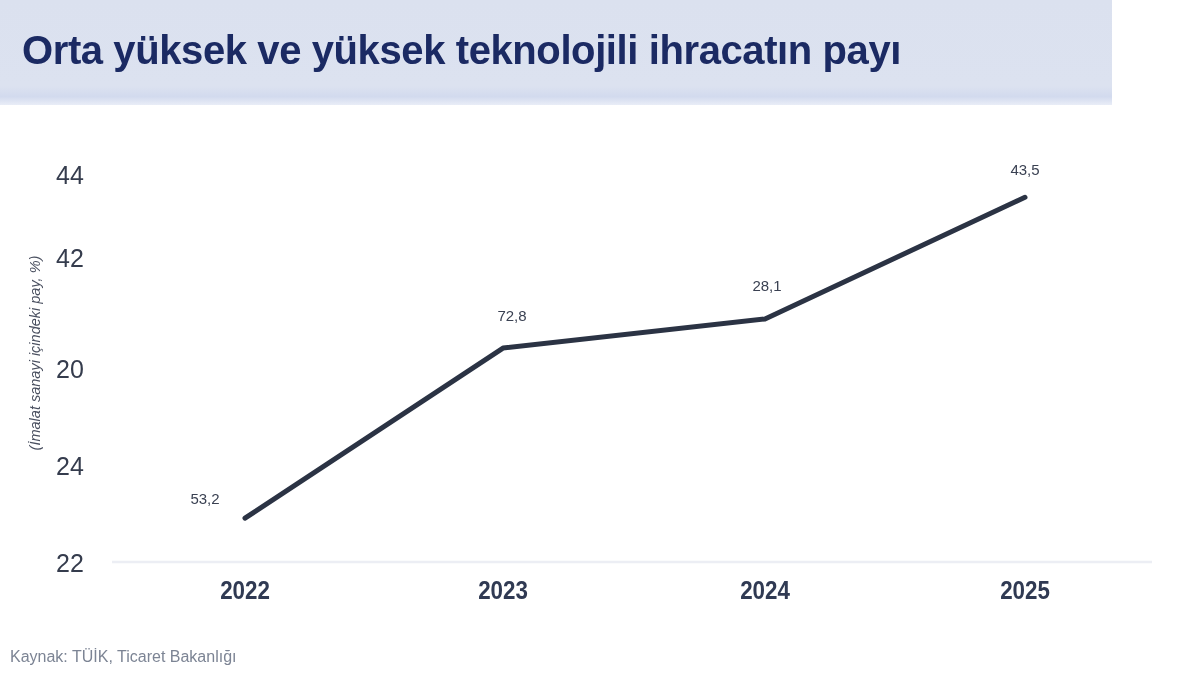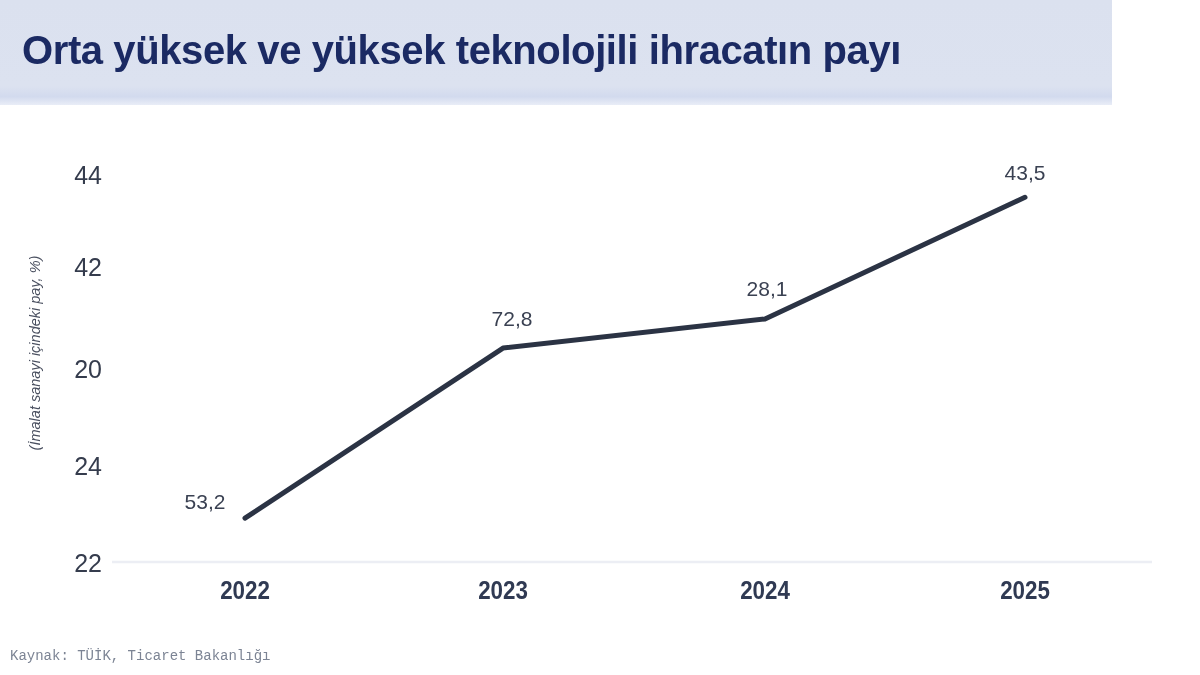--- a/index.html
+++ b/index.html
@@ -66,21 +66,20 @@
     font-style: italic;
     color: #4a5060;
     white-space: nowrap;
     font-family: "Liberation Sans", sans-serif;
   }
 
   .y-tick {
     position: absolute;
     right: 0;
     width: 46px;
-    text-align: right;
     font-size: 25px;
     color: #353c4d;
     font-family: "Liberation Sans", sans-serif;
   }
   #y-ticks {
     position: absolute;
     left: 56px;
     top: 0;
     width: 46px;
     height: 570px;
@@ -102,50 +101,50 @@
     font-weight: bold;
     color: #303a53;
     font-family: "Liberation Sans", sans-serif;
     transform: scaleX(0.86);
   }
 
   .data-label {
     position: absolute;
     width: 110px;
     text-align: center;
-    font-size: 21px;
+    font-size: 15px;
     color: #3a4152;
     font-family: "Liberation Sans", sans-serif;
   }
 
   #source-note {
     position: absolute;
     left: 10px;
     top: 648px;
-    font-size: 14px;
+    font-size: 16px;
     color: #7c8494;
-    font-family: Liberation Mono, monospace;
+    font-family: Liberation Sans, sans-serif;
   }
 
   svg { display: block; }
 </style>
 </head>
 <body>
 
 <div id="header-band">
   <div id="page-title">Orta yüksek ve yüksek teknolojili ihracatın payı</div>
 </div>
 
 <div id="chart-area">
 
   <div id="y-axis-title">(İmalat sanayi içindeki pay, %)</div>
 
   <div id="y-ticks">
     <div class="y-tick" style="top:56px">44</div>
-    <div class="y-tick" style="top:148px">42</div>
+    <div class="y-tick" style="top:139px">42</div>
     <div class="y-tick" style="top:250px">20</div>
     <div class="y-tick" style="top:347px">24</div>
     <div class="y-tick" style="top:444px">22</div>
   </div>
 
   <svg id="plot" viewBox="0 0 1200 570" width="1200" height="570">
 
     <line x1="112" y1="457" x2="1152" y2="457" stroke="#eceef4" stroke-width="2.5"></line>
 
     <polyline id="series-line" points="245,413.2 503,243.1 765,213.9 1025,92.3" fill="none" stroke="#2b3344" stroke-width="5" stroke-linejoin="round" stroke-linecap="round"></polyline>

